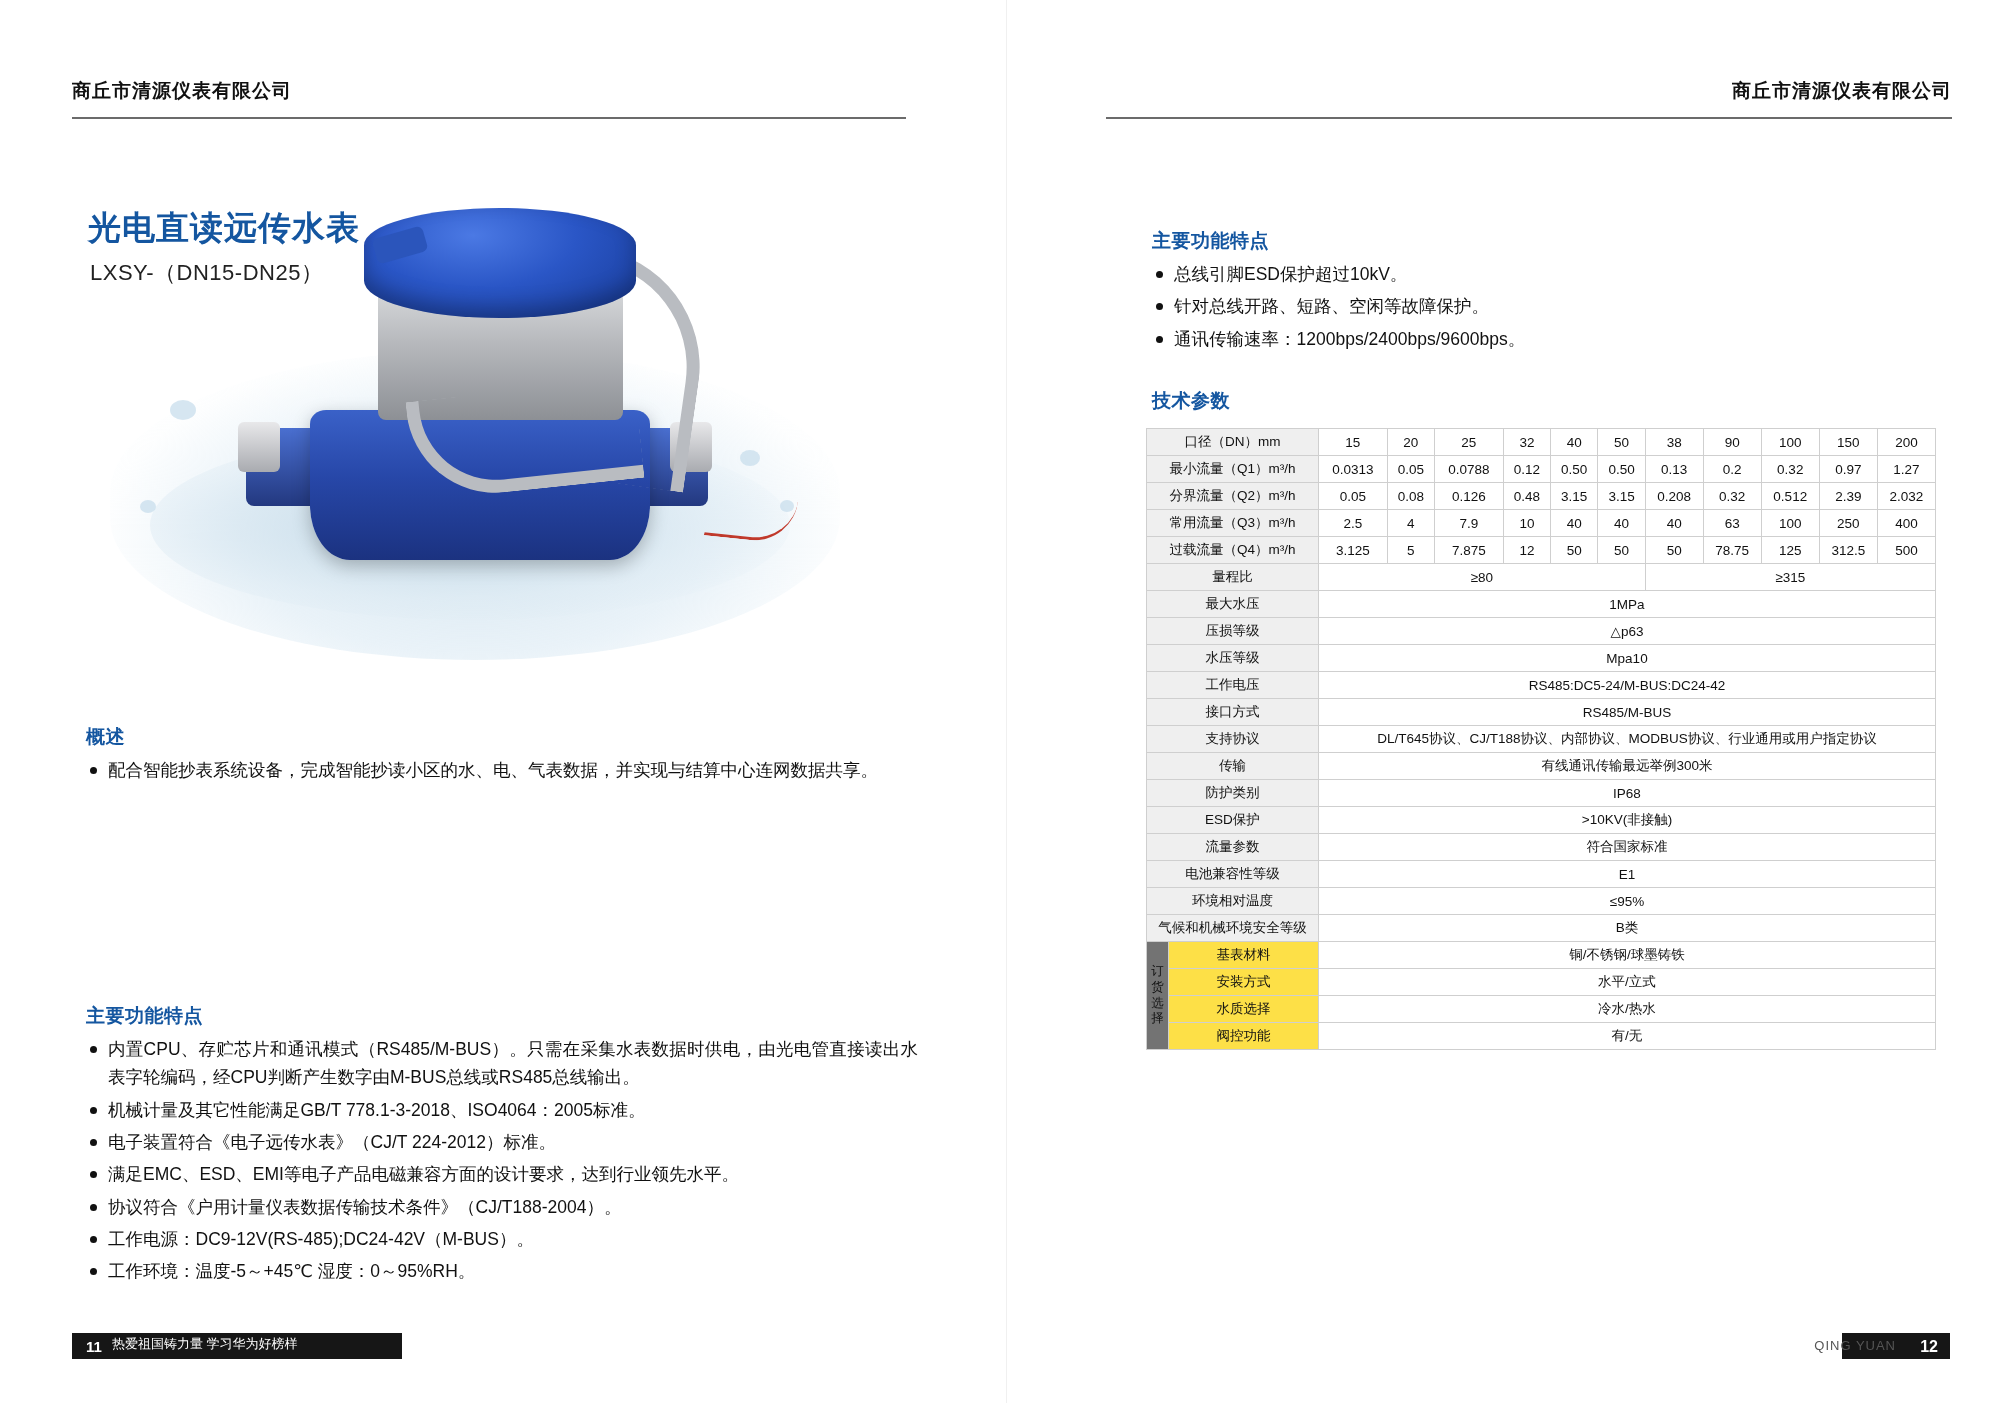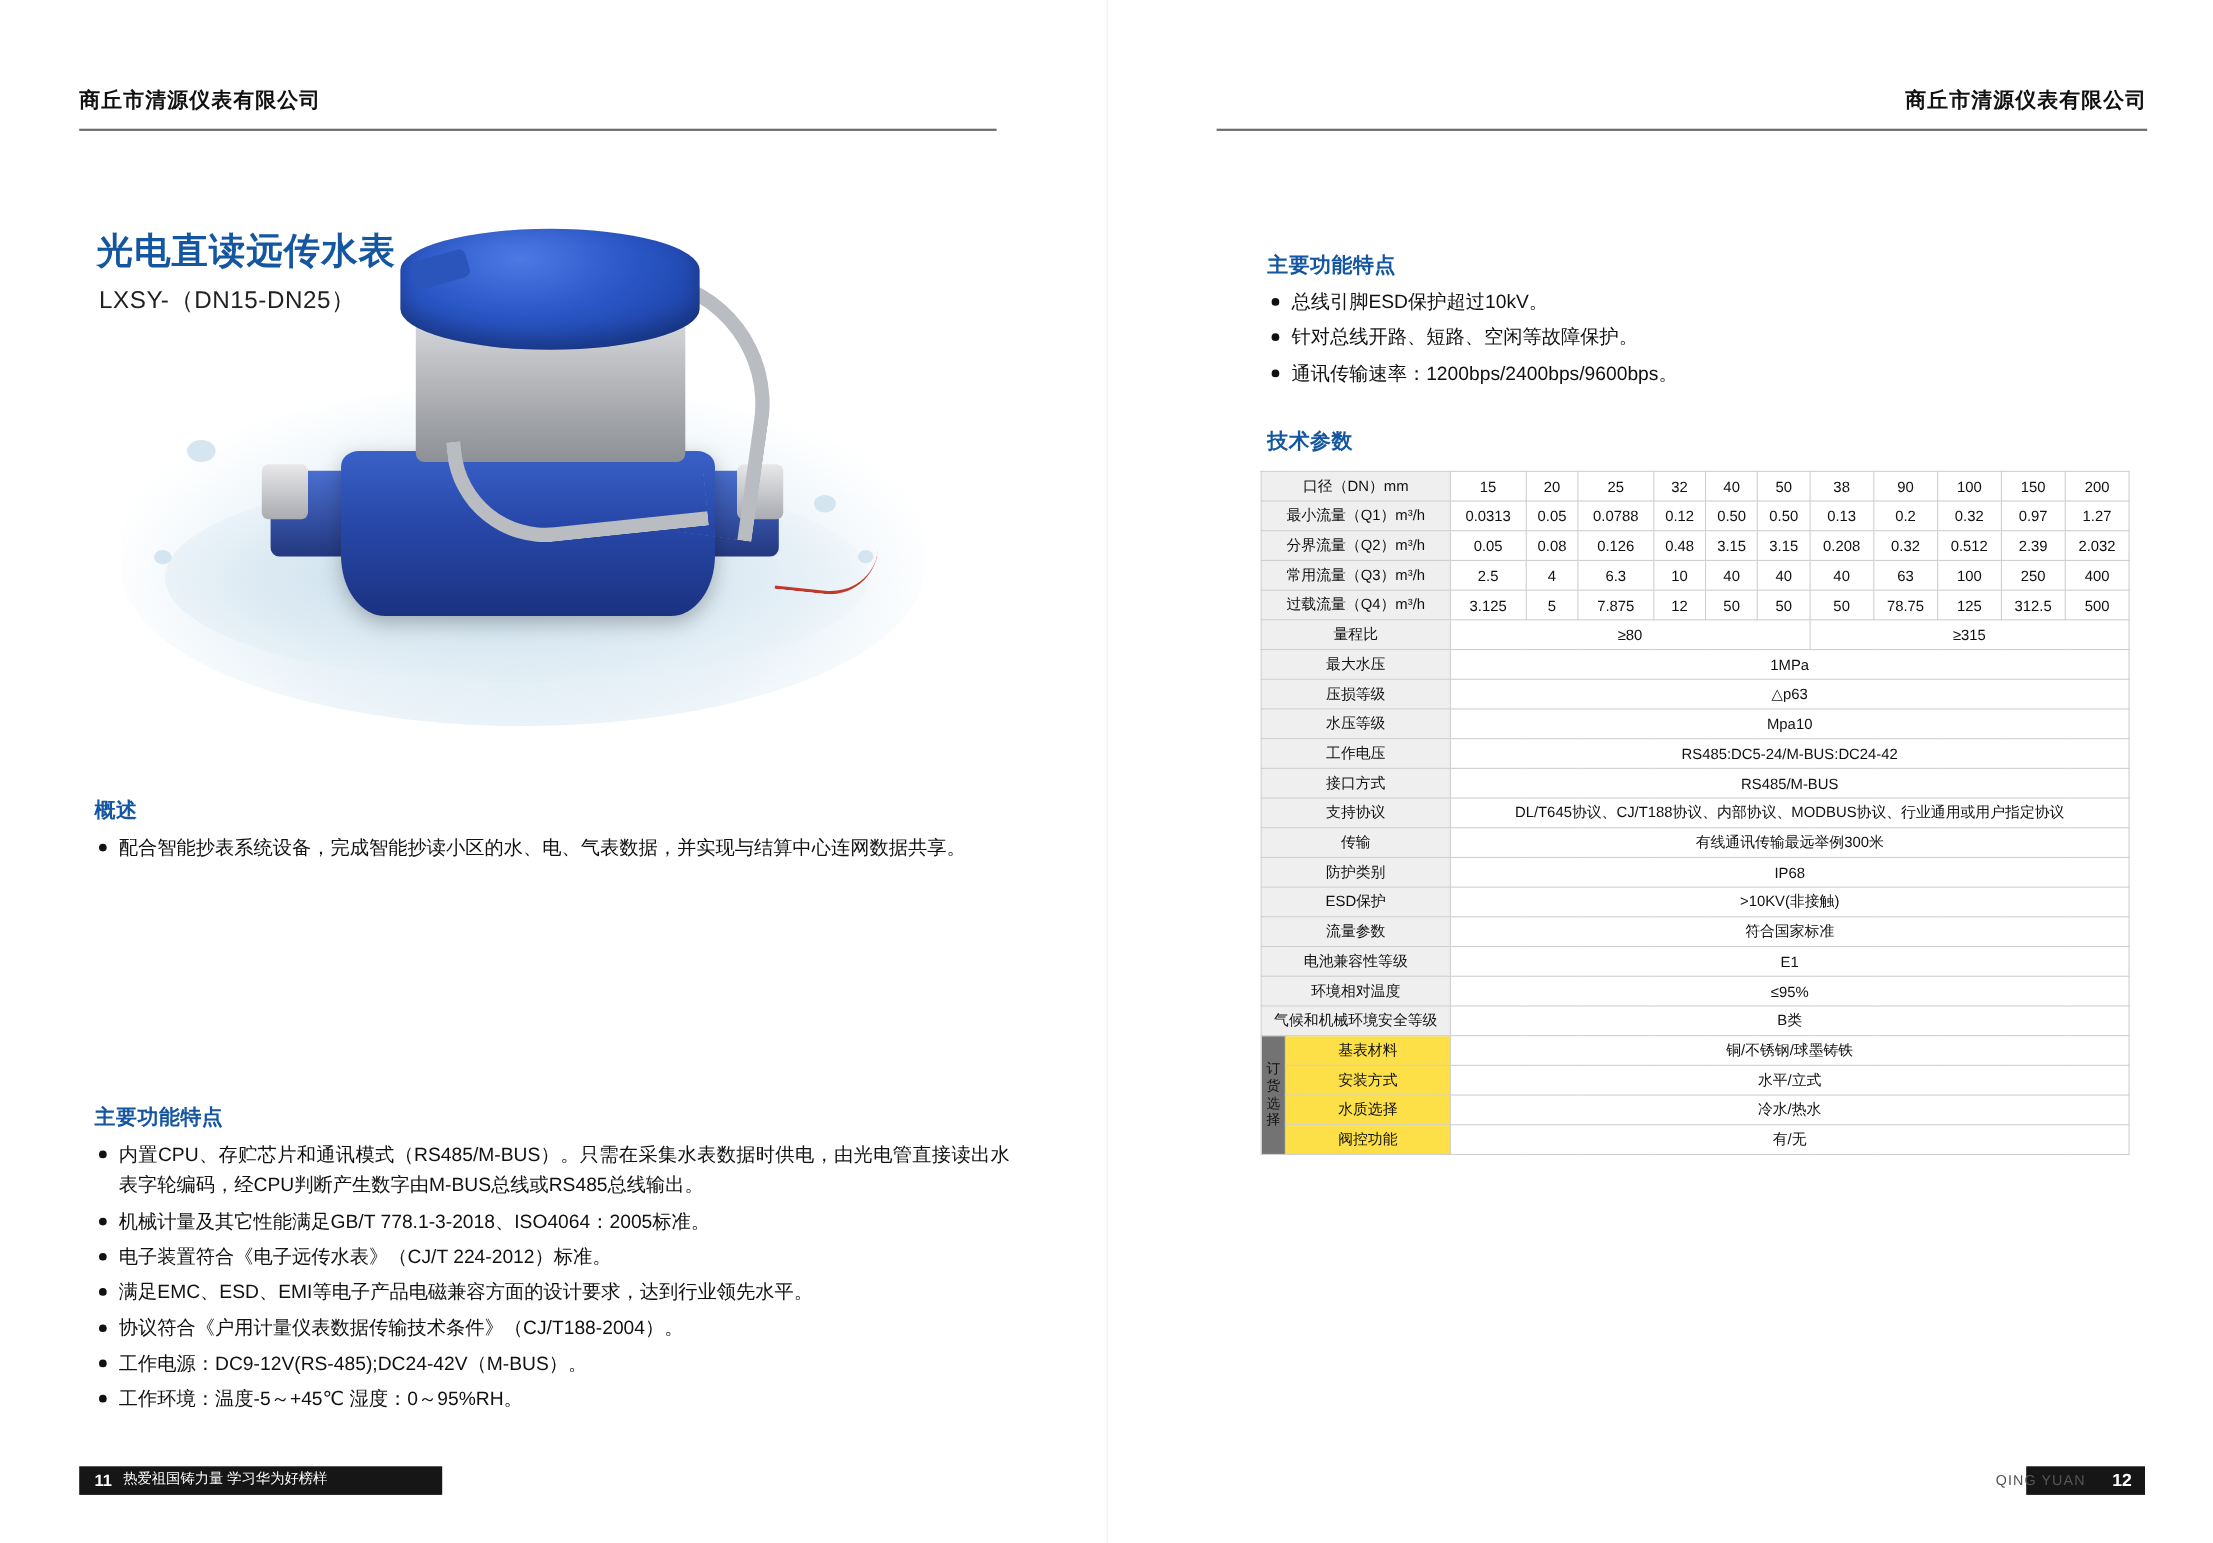--- a/index.html
+++ b/index.html
@@ -298,21 +298,21 @@
         <td>0.32</td>
         <td>0.512</td>
         <td>2.39</td>
         <td>2.032</td>
       </tr>
 
       <tr>
         <td class="label" colspan="2">常用流量（Q3）m³/h</td>
         <td>2.5</td>
         <td>4</td>
-        <td>6.3</td>
+        <td>7.9</td>
         <td>10</td>
         <td>40</td>
         <td>40</td>
         <td>40</td>
         <td>63</td>
         <td>100</td>
         <td>250</td>
         <td>400</td>
       </tr>
 

